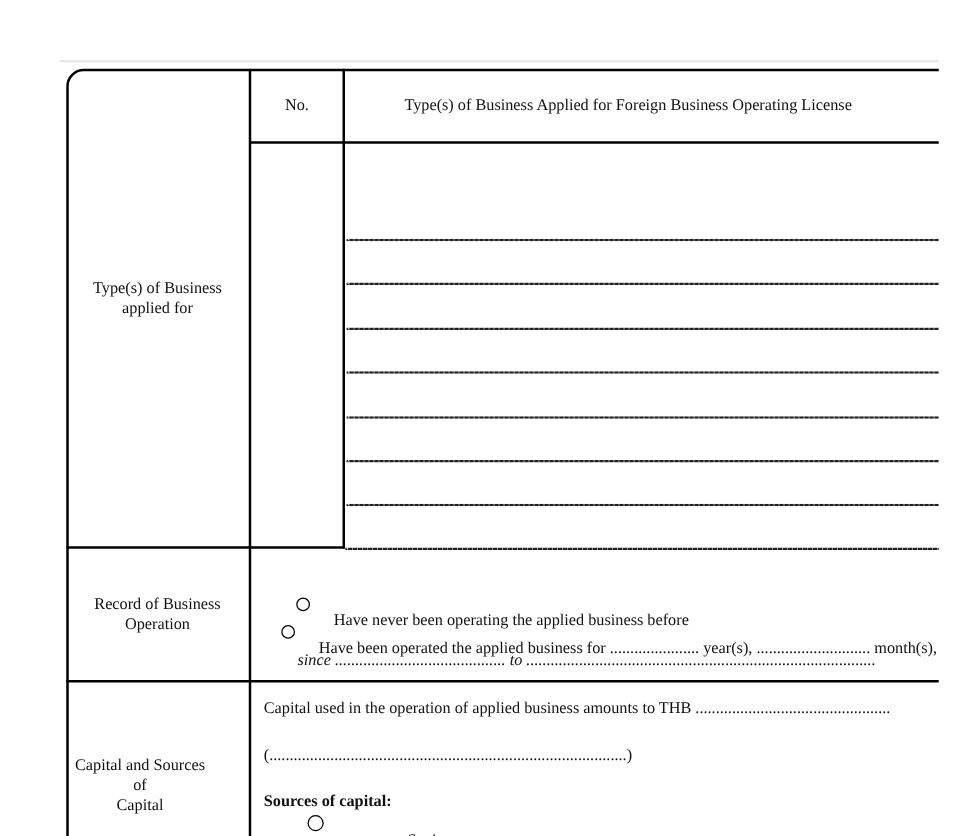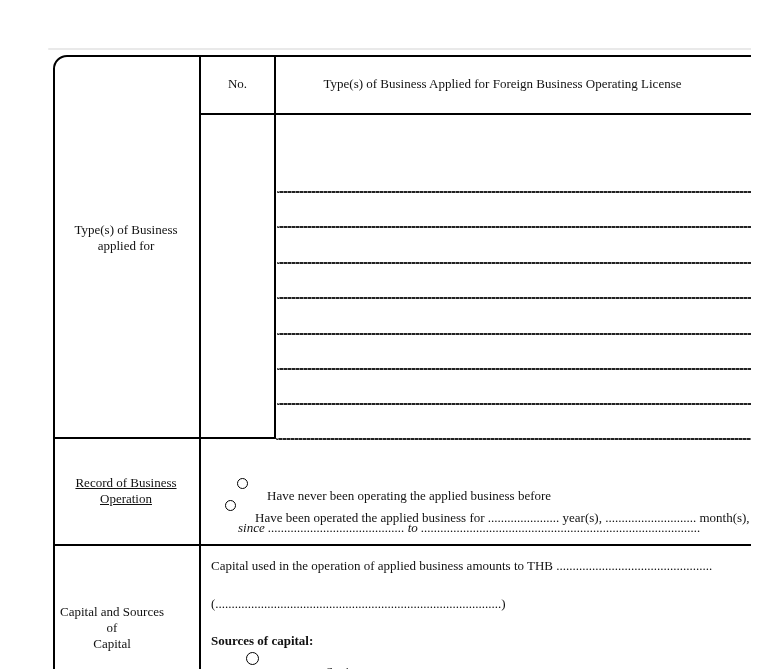--- a/index.html
+++ b/index.html
@@ -36,21 +36,21 @@
   .dotline-boundary { left: 228px; width: 540px; }
   .cell {
     position: absolute;
     display: flex; align-items: center; justify-content: center;
     text-align: center;
   }
   .prelines { white-space: pre-line; line-height: 1.25; }
   .cell-no { left: 152px; top: 7px; width: 75px; height: 58px; }
   .cell-title { left: 227px; top: 7px; width: 455px; height: 58px; }
   .cell-biz-label { left: 5px; top: 7px; width: 146px; height: 366px; }
-  .cell-record-label { left: 5px; top: 390px; width: 146px; height: 106px; text-decoration: underline; }
+  .cell-record-label { left: 5px; top: 390px; width: 146px; height: 106px; }
   .cell-capital-label { left: 5px; top: 497px; width: 118px; height: 166px; }
   .textline { position: absolute; white-space: nowrap; line-height: 15px; }
   .opt { display: flex; align-items: flex-start; }
   .checkbox {
     display: inline-block; width: 11px; height: 11px;
     border: 1px solid #000; background: #fff;
     margin-right: 7px; margin-top: 2px; flex: 0 0 auto;
   }
   .checkbox-lg {
     width: 13px; height: 13px; margin-right: 15px; margin-top: 0;

